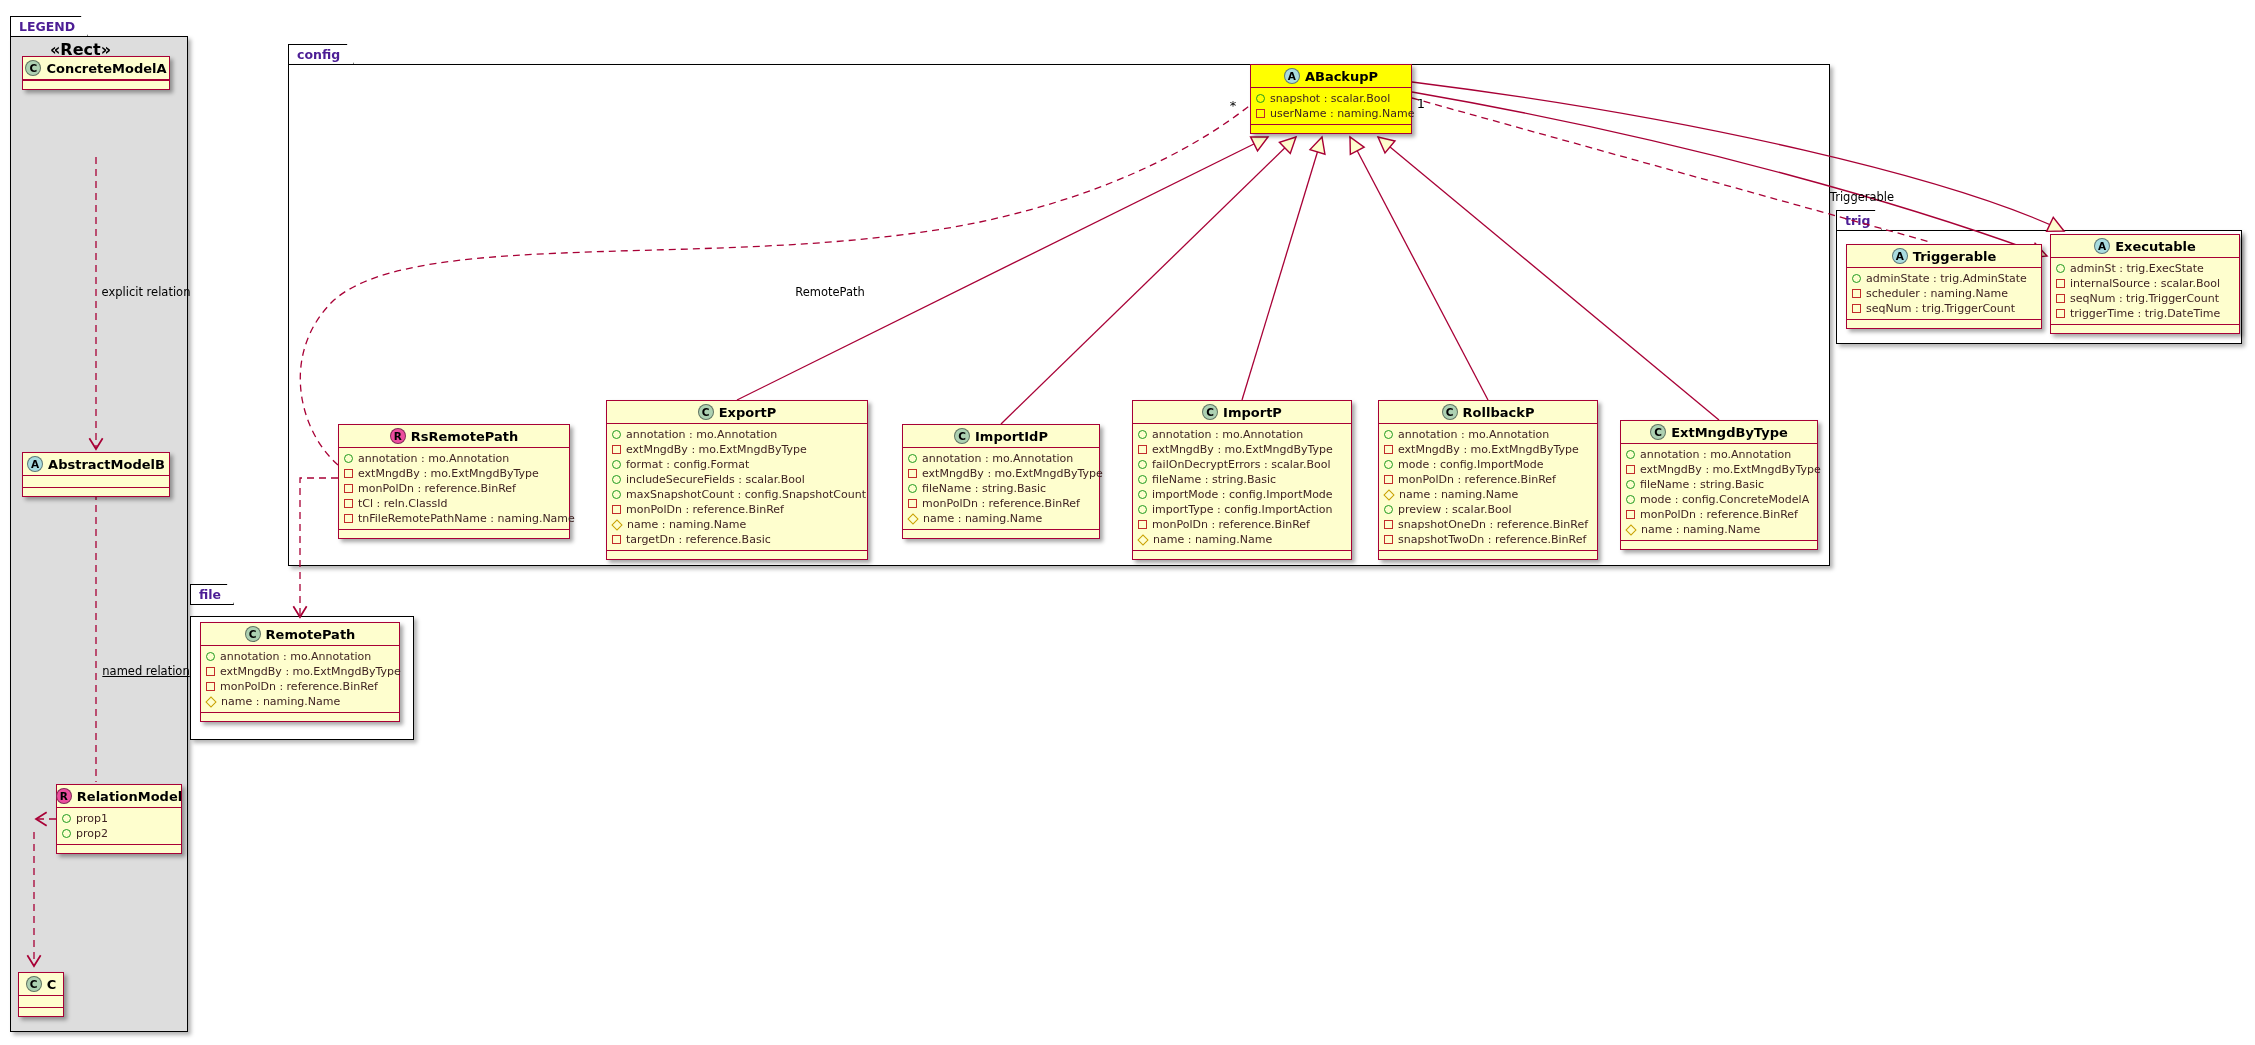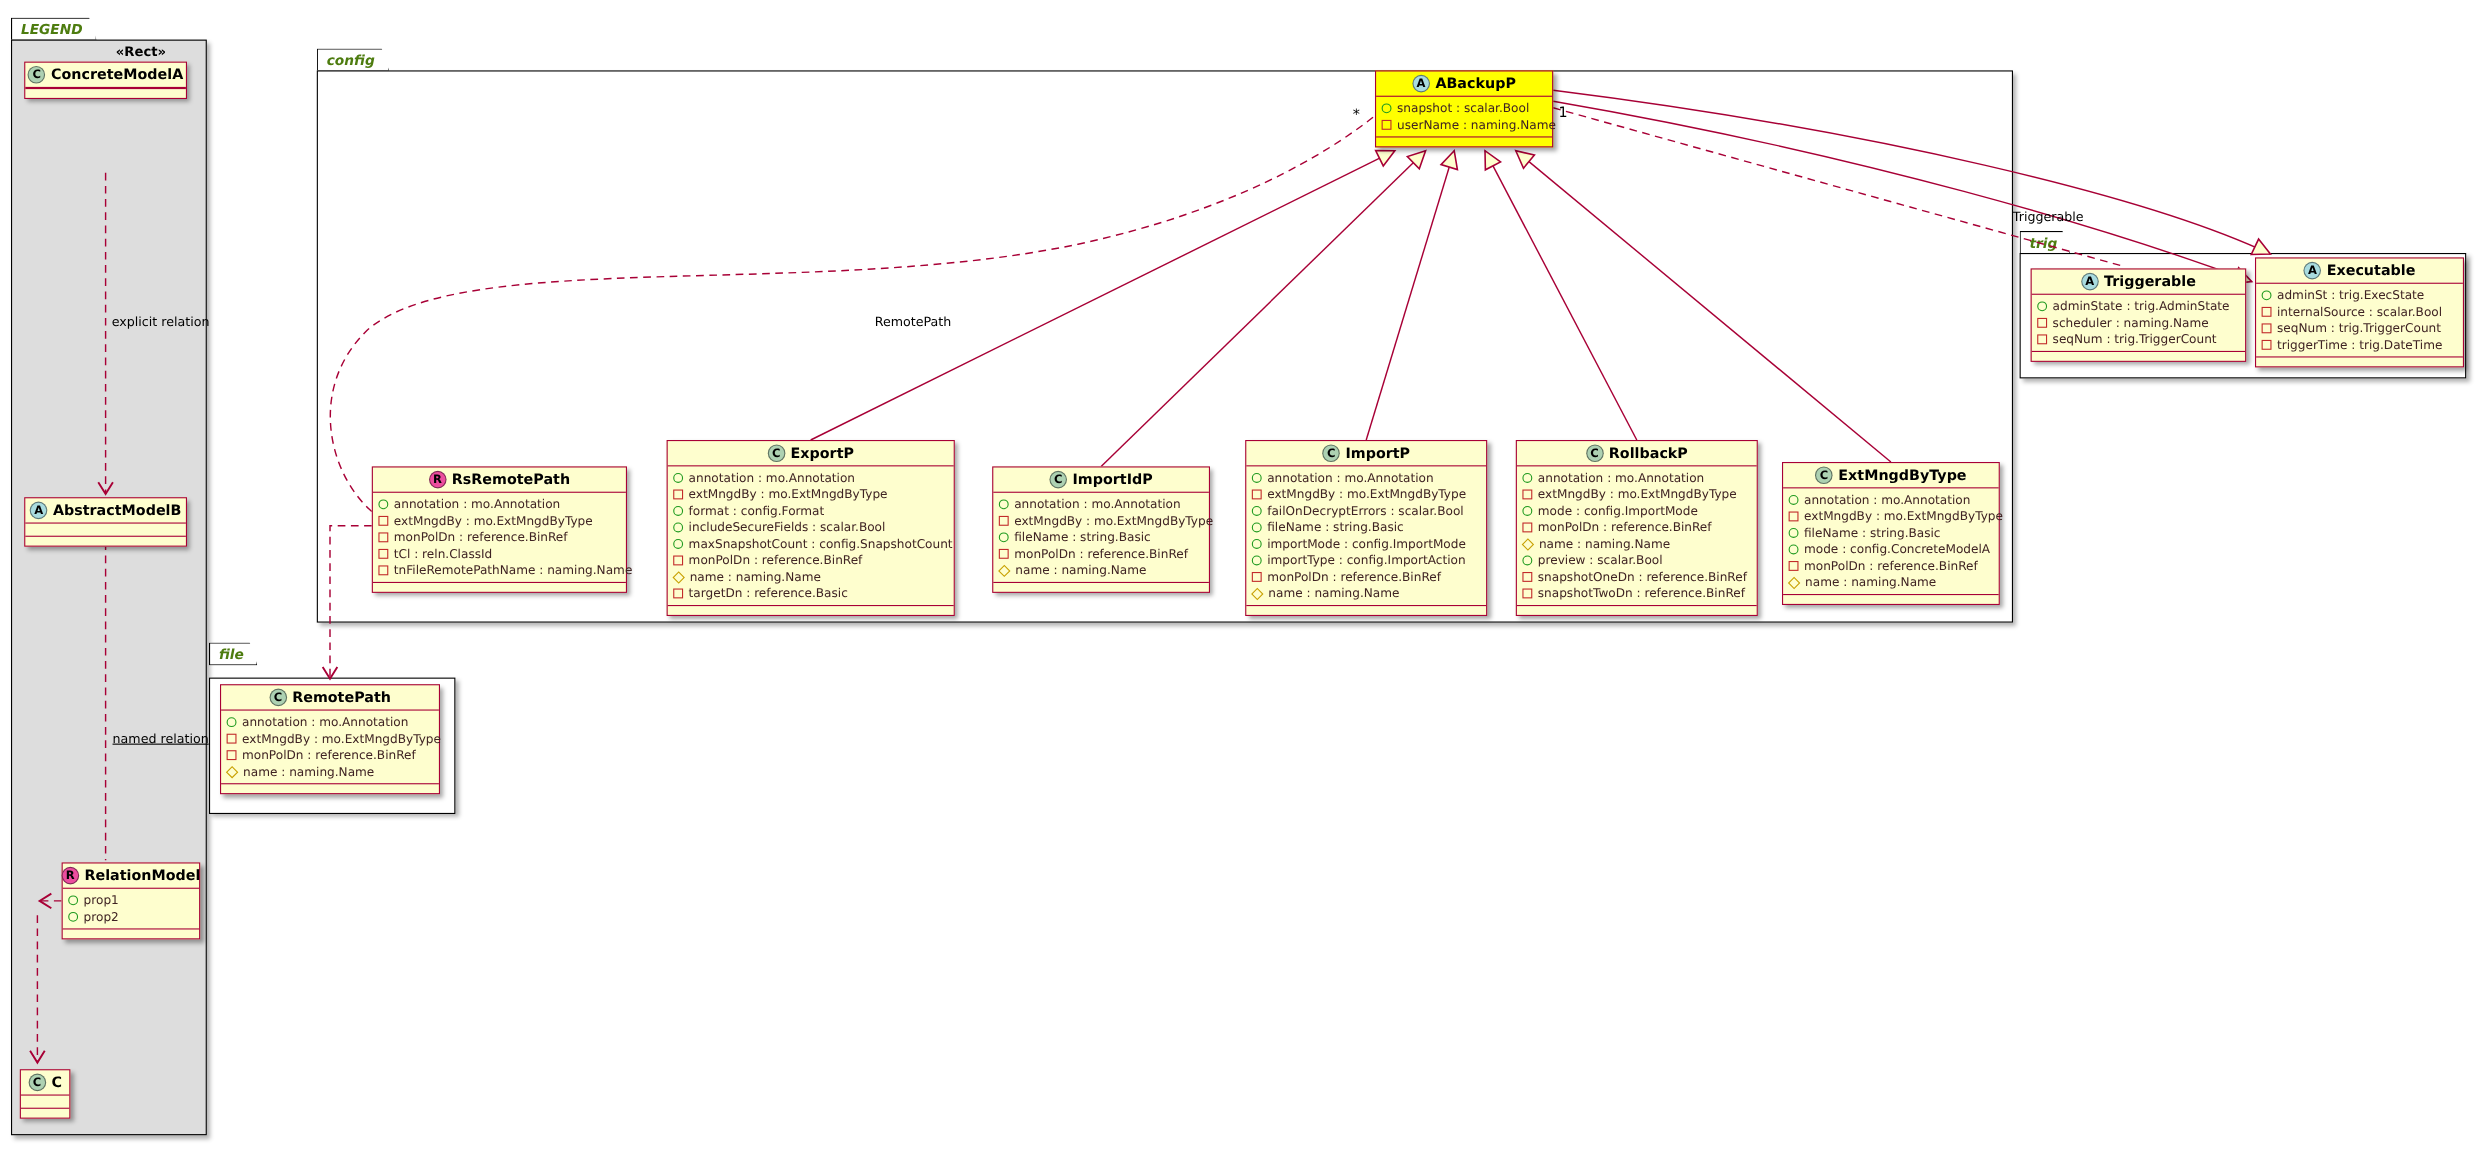--- a/index.html
+++ b/index.html
@@ -6,35 +6,35 @@
     --accent:#A80036; --class-bg:#FEFECE; --highlight-bg:#FFFF00;
     --legend-bg:#DDDDDD; --spot-class:#ADD1B2; --spot-abstract:#A9DCDF;
     --spot-relation:#EC4D9E; --icon-admin:#1F9A1F; --icon-implicit:#C22B2B;
     --icon-naming:#C8A000; --icon-oper:#2570A0; --attr-text:#3F2323;
   }
   html,body{margin:0;padding:0;background:#fff;}
   #canvas{position:relative;width:2255px;height:1045px;background:#fff;overflow:hidden;
     font-family:"DejaVu Sans","Liberation Sans",sans-serif;}
   
   .pkg-tab{position:absolute;z-index:1;border:1.5px solid #000;background:#fff;
-    font-size:12.5px;font-weight:bold;color:#4d7c0f;display:flex;align-items:center;
+    font-size:12.5px;font-weight:bold;color:#4c1d95;display:flex;align-items:center;
     padding:0 8px;box-sizing:border-box;height:21px;
-    clip-path:polygon(0 0,calc(100% - 7px) 0,100% 100%,0 100%);font-style:italic;}
+    clip-path:polygon(0 0,calc(100% - 7px) 0,100% 100%,0 100%);}
   .pkg-body{position:absolute;z-index:1;border:1.5px solid #000;background:#fff;
     box-sizing:border-box;box-shadow:3px 3px 4px rgba(0,0,0,0.3);}
   #tab-legend{left:10px;top:16px;width:78px;}
   #body-legend{left:10px;top:36px;width:178px;height:996px;background:var(--legend-bg);}
   #tab-config{left:288px;top:44px;width:66px;}
   #body-config{left:288px;top:64px;width:1542px;height:502px;}
   #tab-trig{left:1836px;top:210px;width:46px;}
   #body-trig{left:1836px;top:230px;width:406px;height:114px;}
   #tab-file{left:190px;top:584px;width:44px;}
   #body-file{left:190px;top:616px;width:224px;height:124px;}
   #legend-stereotype{position:absolute;z-index:2;left:10px;top:40px;width:141px;
-    text-align:right;font-size:12px;font-weight:bold;color:#000;}
+    text-align:center;font-size:16px;font-weight:bold;color:#000;}
   
   #edges{position:absolute;left:0;top:0;z-index:2;pointer-events:none;}
   .edge{fill:none;stroke:var(--accent);stroke-width:1.3px;}
   .edge.dashed{stroke-dasharray:7 5;}
   .edge-label{position:absolute;z-index:4;transform:translate(-50%,-50%);
     font-size:11.5px;color:#000;white-space:nowrap;}
   .edge-label.mult{font-size:13px;}
   
   .uml-class{position:absolute;z-index:3;background:var(--class-bg);
     border:1.5px solid var(--accent);box-sizing:border-box;

